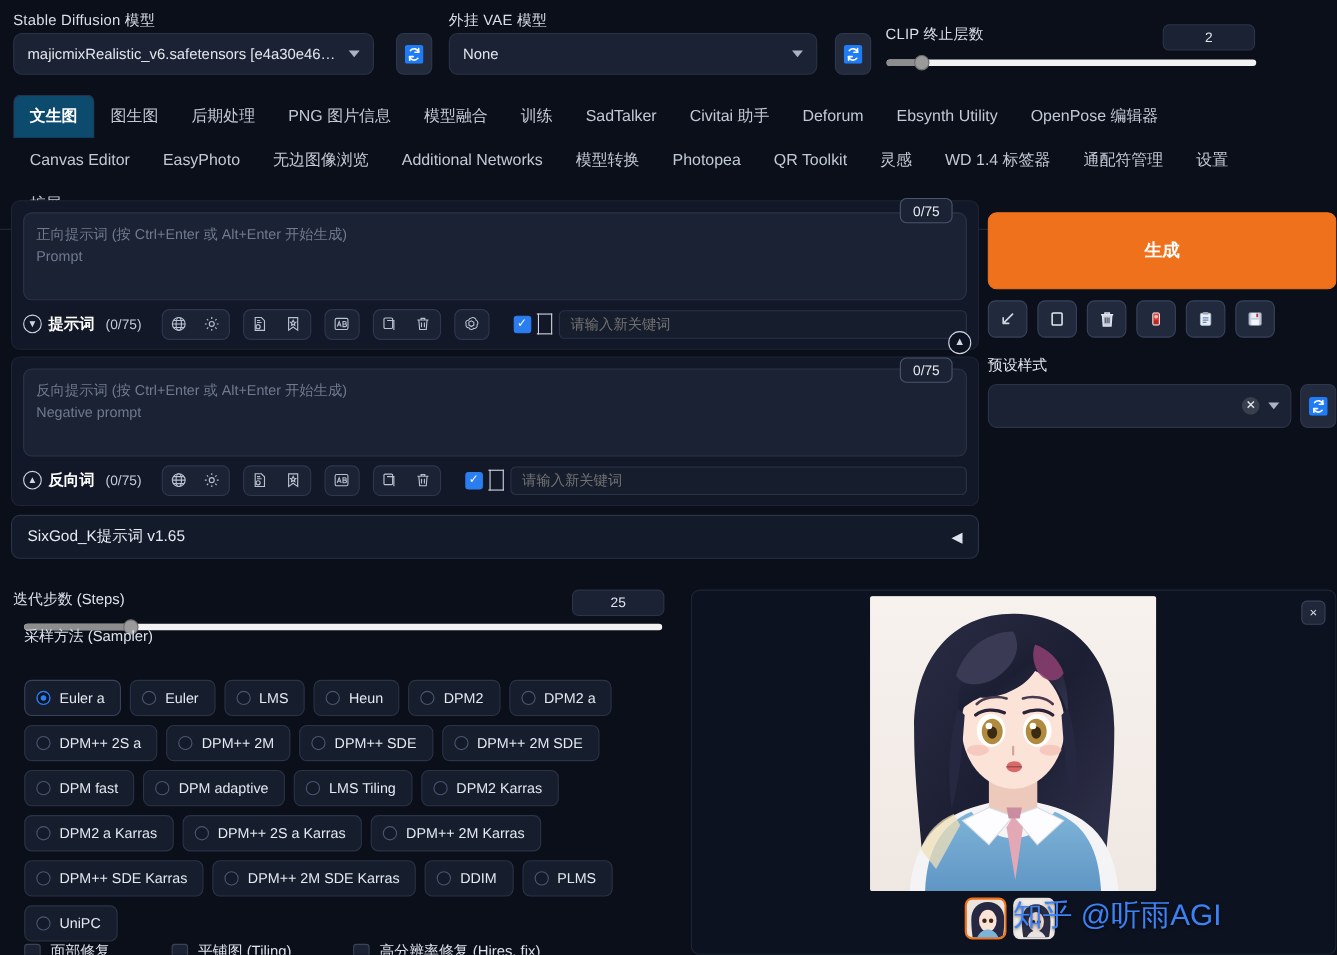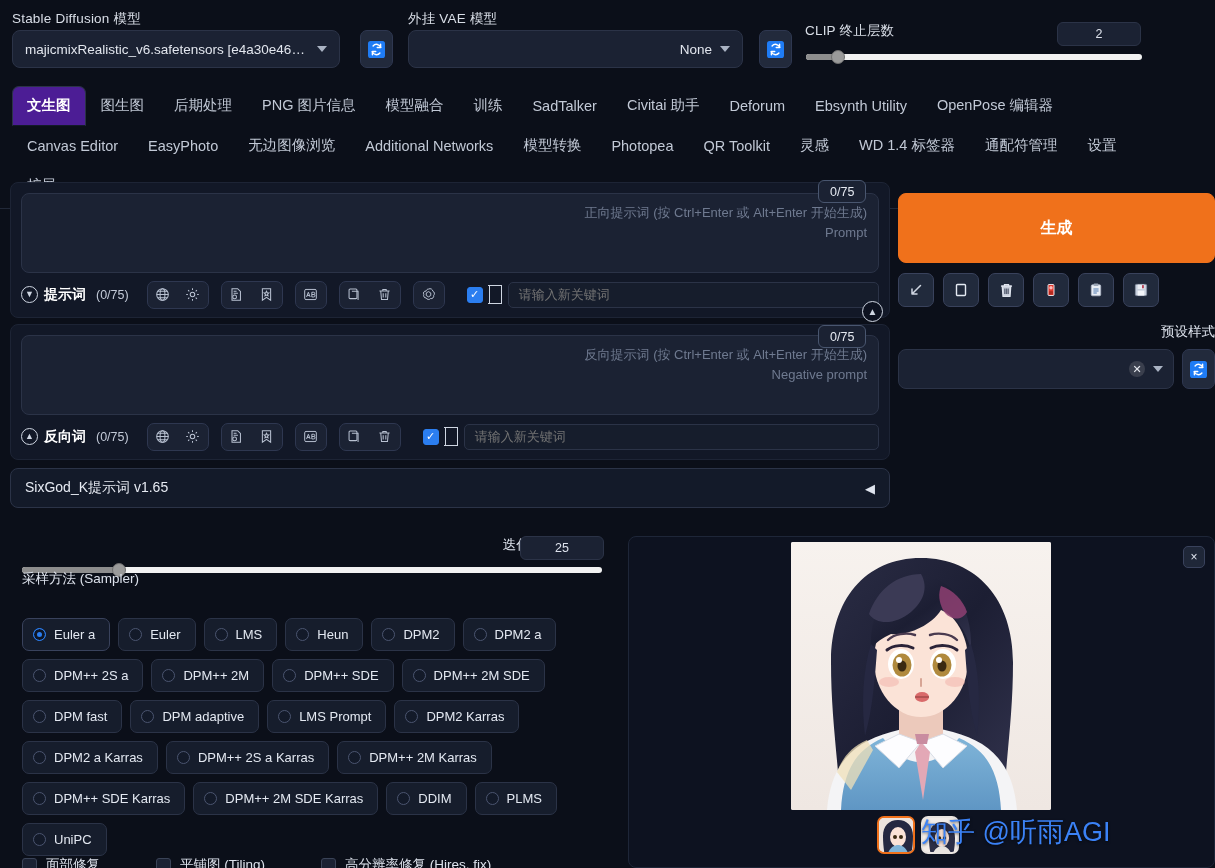--- a/index.html
+++ b/index.html
@@ -3,21 +3,21 @@
 <meta charset="utf-8">
 <style>
   * { box-sizing: border-box; margin: 0; padding: 0; }
   html, body {
     width: 1215px; height: 868px;
     background: #0b0f19;
     font-family: "Liberation Sans", sans-serif;
     color: #d7dce5;
     overflow: hidden;
   }
-  .app { position: relative; width: 1215px; height: 670px; text-align: right; }
+  .app { position: relative; width: 1215px; height: 670px; }
 
   
   .topbar { position: absolute; left: 0; top: 0; width: 1215px; height: 80px; }
   .field-label {
     font-size: 13.5px; color: #d9dee7; font-weight: 400;
     letter-spacing: .2px;
   }
   .lbl-sd { position: absolute; left: 12px; top: 10px; }
   .lbl-vae { position: absolute; left: 408px; top: 10px; }
   .lbl-clip { position: absolute; left: 805px; top: 22px; }
@@ -99,21 +99,21 @@
   .tabrow { display: flex; align-items: center; }
   .tab {
     font-size: 14.5px; color: #c2c9d6;
     padding: 9px 14px 10px 14px;
     white-space: nowrap; cursor: pointer;
     border-radius: 7px 7px 0 0;
     border: 1px solid transparent;
   }
   .tab.active {
     color: #ffffff; font-weight: 700;
-    background: #4c1d95;
+    background: #0c4a6e;
     border-color: #2b3347;
     border-bottom-color: #131a29;
   }
 
   
   .left-col { position: absolute; left: 10px; top: 182px; width: 880px; }
 
   .prompt-panel {
     position: relative;
     background: #121827;
@@ -671,21 +671,21 @@
       <div class="radio-pill">
           <span class="radio-dot"></span>
           <span>DPM fast</span>
         </div>
       <div class="radio-pill">
           <span class="radio-dot"></span>
           <span>DPM adaptive</span>
         </div>
       <div class="radio-pill">
           <span class="radio-dot"></span>
-          <span>LMS Prompt</span>
+          <span>LMS Tiling</span>
         </div>
       <div class="radio-pill">
           <span class="radio-dot"></span>
           <span>DPM2 Karras</span>
         </div>
     </div>
 
     <div class="radio-row">
       <div class="radio-pill">
           <span class="radio-dot"></span>

